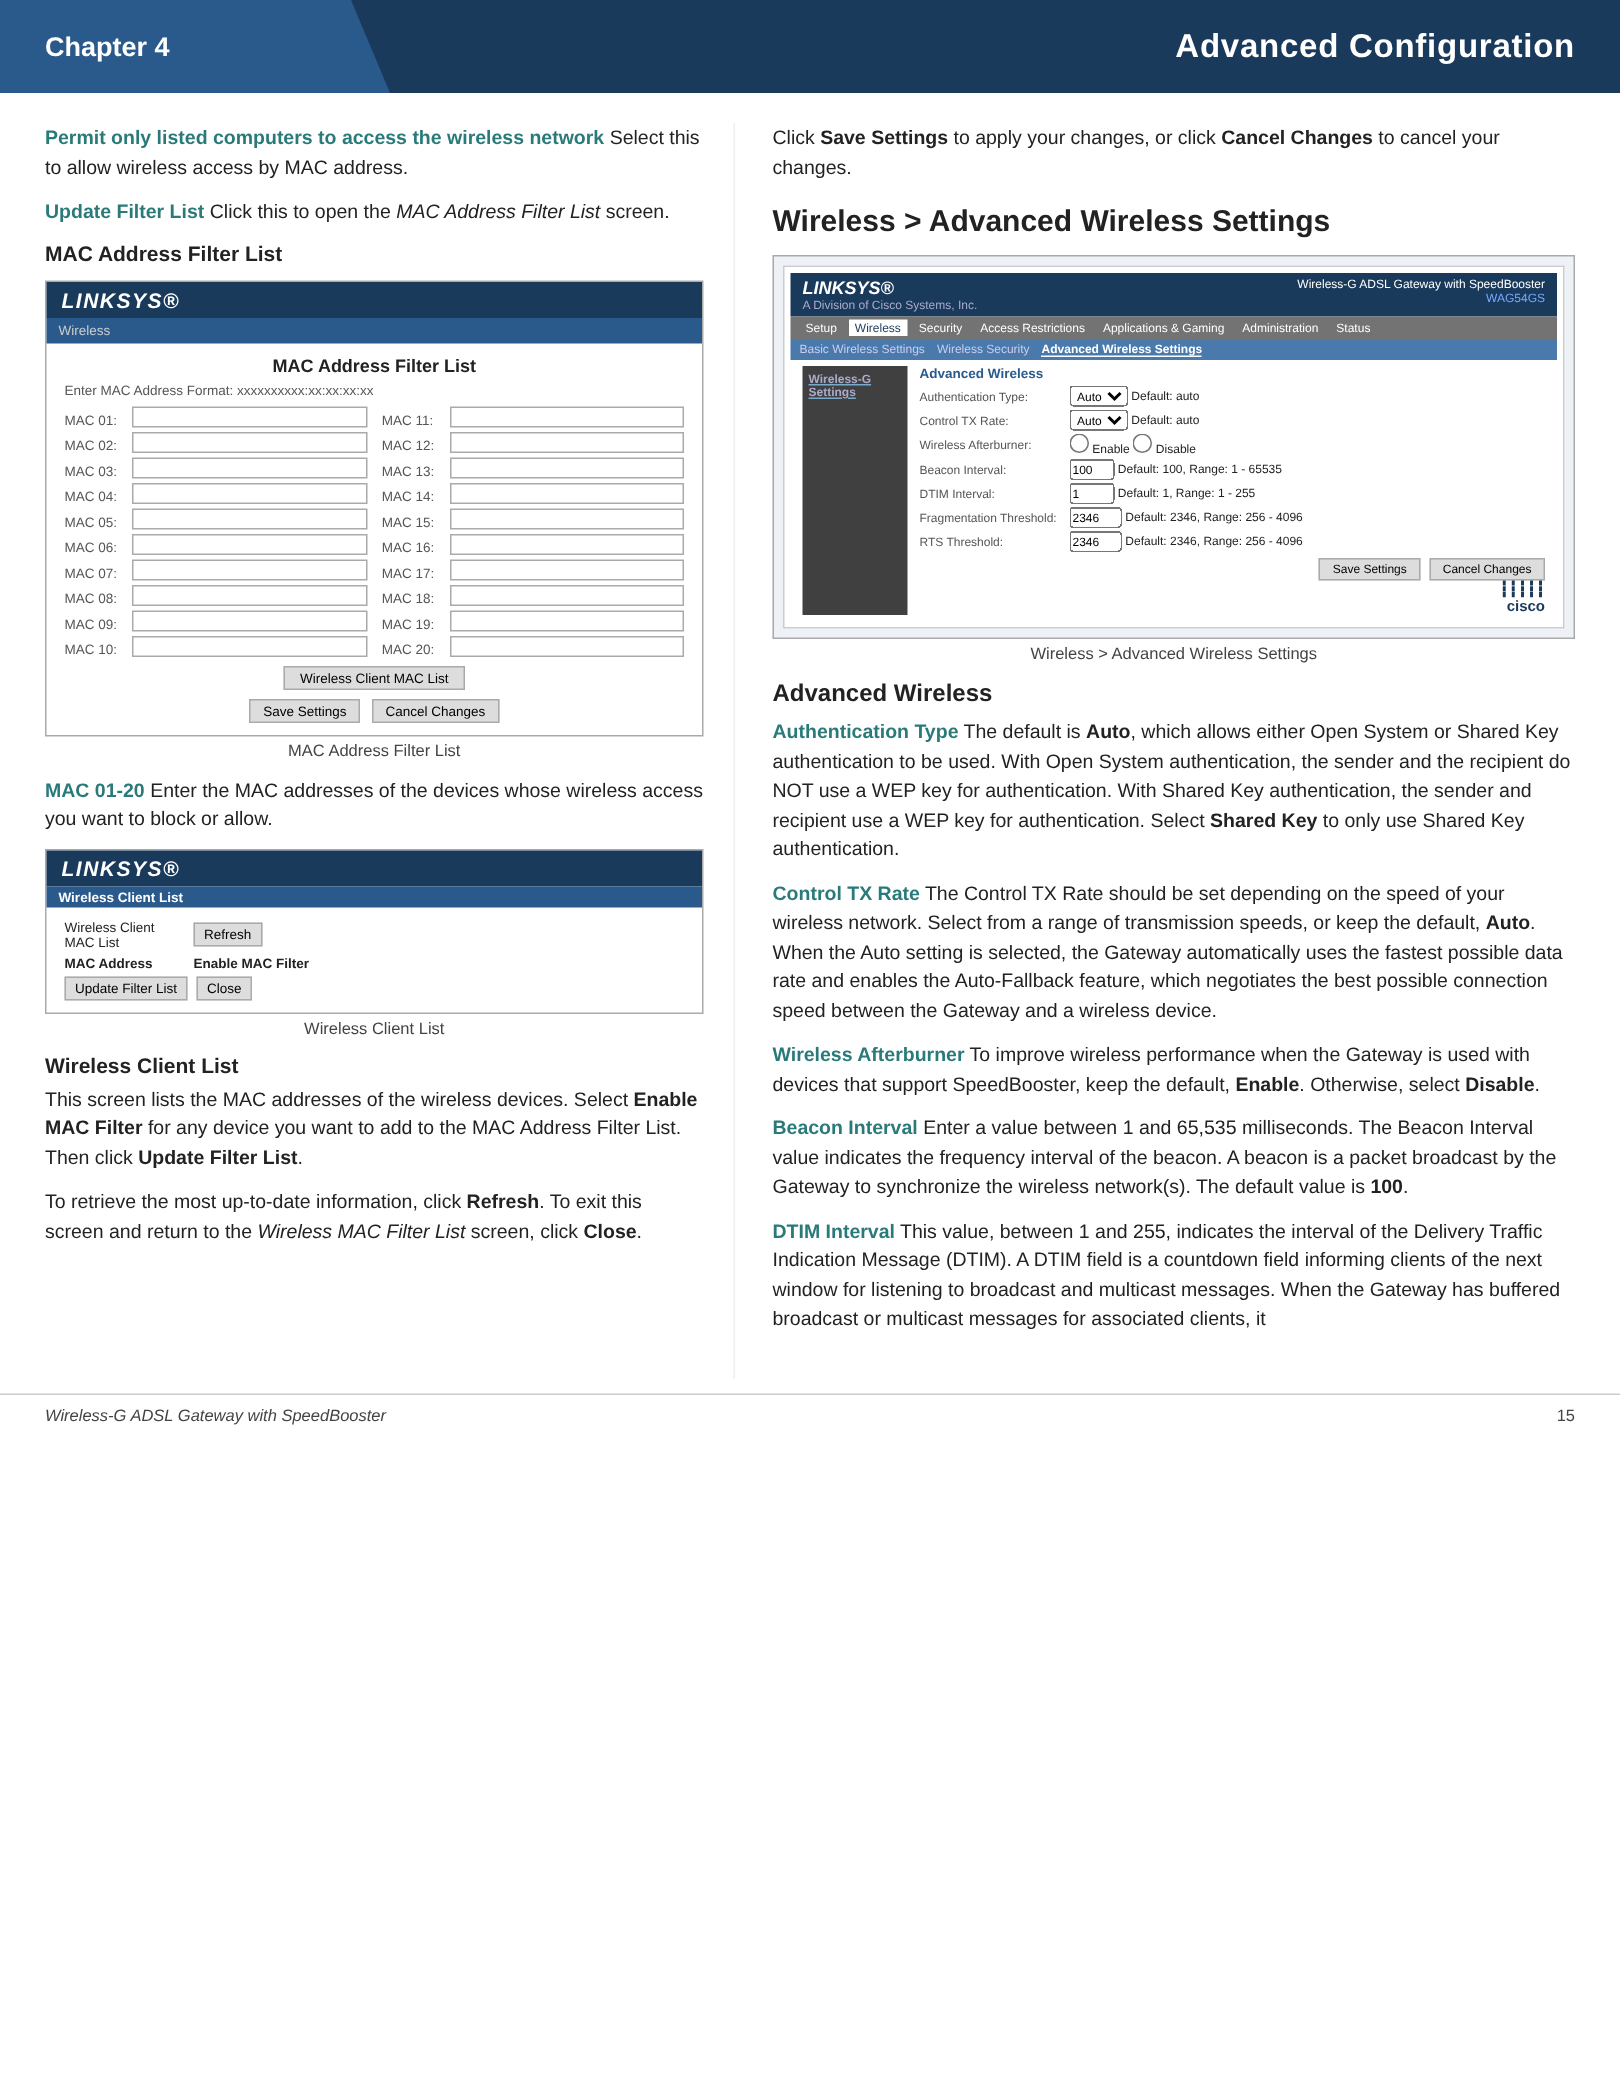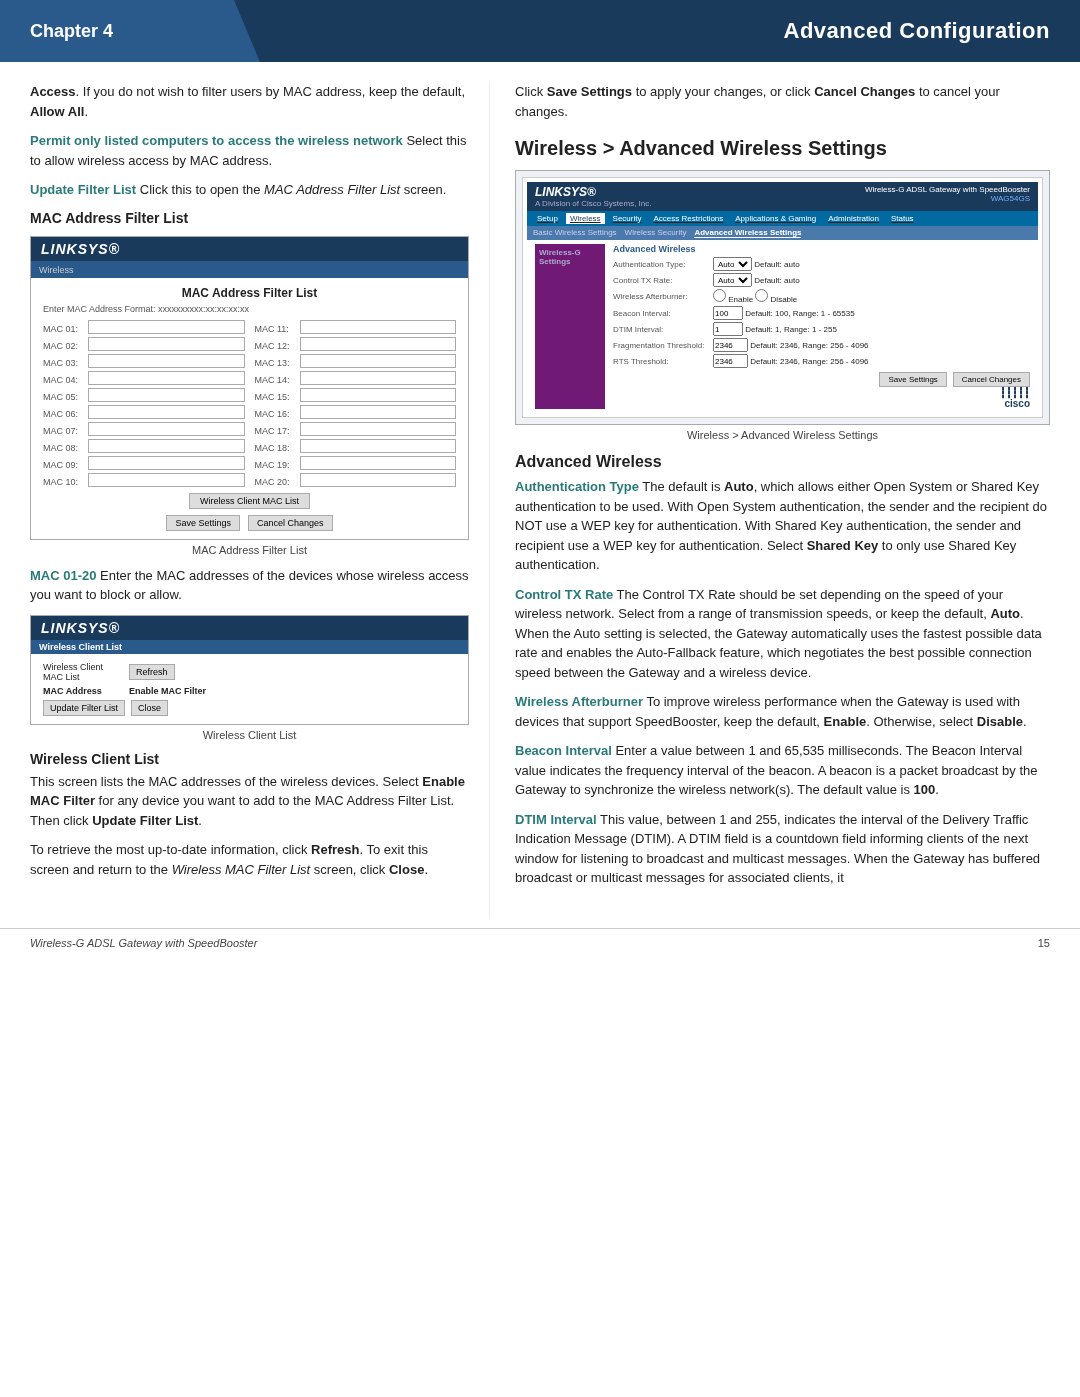--- a/index.html
+++ b/index.html
@@ -225,47 +225,47 @@
     }
     .adv-ss-header {
       background: #1a3a5c;
       color: #fff;
       padding: 3px 8px;
       font-size: 9px;
       display: flex;
       justify-content: space-between;
     }
     .adv-ss-nav {
-      background: #0369a1;
+      background: #737373;
       display: flex;
       gap: 4px;
       padding: 2px 6px;
-      text-decoration: underline;
     }
     .adv-ss-nav-item {
       color: #fff;
       font-size: 8px;
       padding: 1px 4px;
       cursor: pointer;
     }
     .adv-ss-nav-item.active {
       background: #fff;
       color: #1a3a5c;
     }
     .adv-ss-content {
       padding: 4px 8px;
       display: flex;
       gap: 8px;
     }
     .adv-ss-sidebar {
       width: 70px;
-      background: #701a75;
+      background: #404040;
       color: #7ac;
       font-size: 8px;
       padding: 4px;
+      text-decoration: underline;
     }
     .adv-ss-main {
       flex: 1;
     }
     .adv-ss-title {
       font-size: 9px;
       font-weight: bold;
       color: #2a5a8c;
       margin-bottom: 3px;
     }
@@ -324,23 +324,20 @@
     </div>
     <div class="header-title">
       <span>Advanced Configuration</span>
     </div>
   </div>
 
   <div class="main">
 
     <div class="left-col">
 
-      <p>
-        <b>Access</b>. If you do not wish to filter users by MAC address, keep the default, <b>Allow All</b>.
-      </p>
 
 
       <p>
         <span class="teal-bold">Permit only listed computers to access the wireless network</span>
         <span> Select this to allow wireless access by MAC address.</span>
       </p>
 
       <p>
         <span class="teal-bold">Update Filter List</span>
         <span> Click this to open the <span class="italic">MAC Address Filter List</span> screen.</span>

